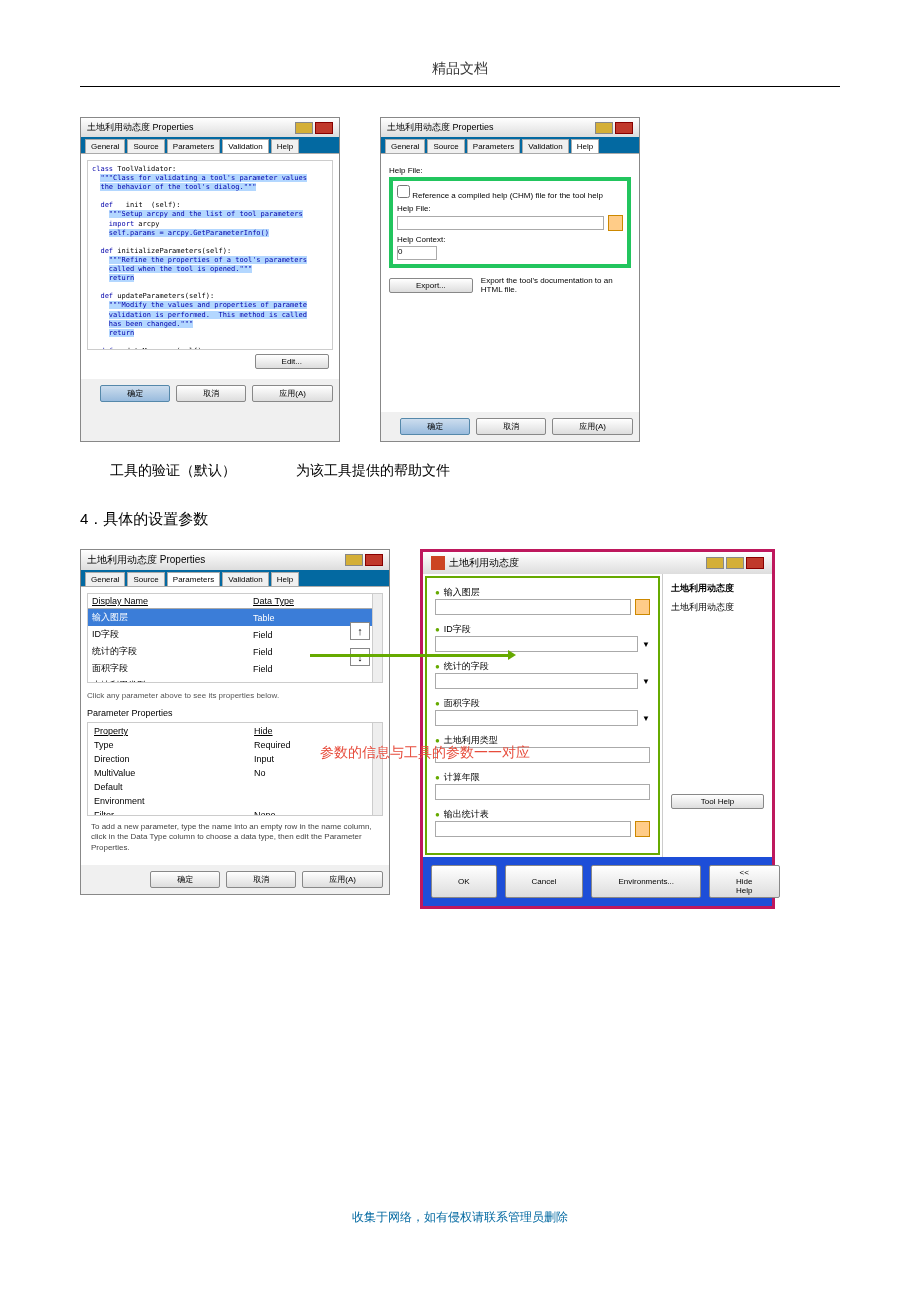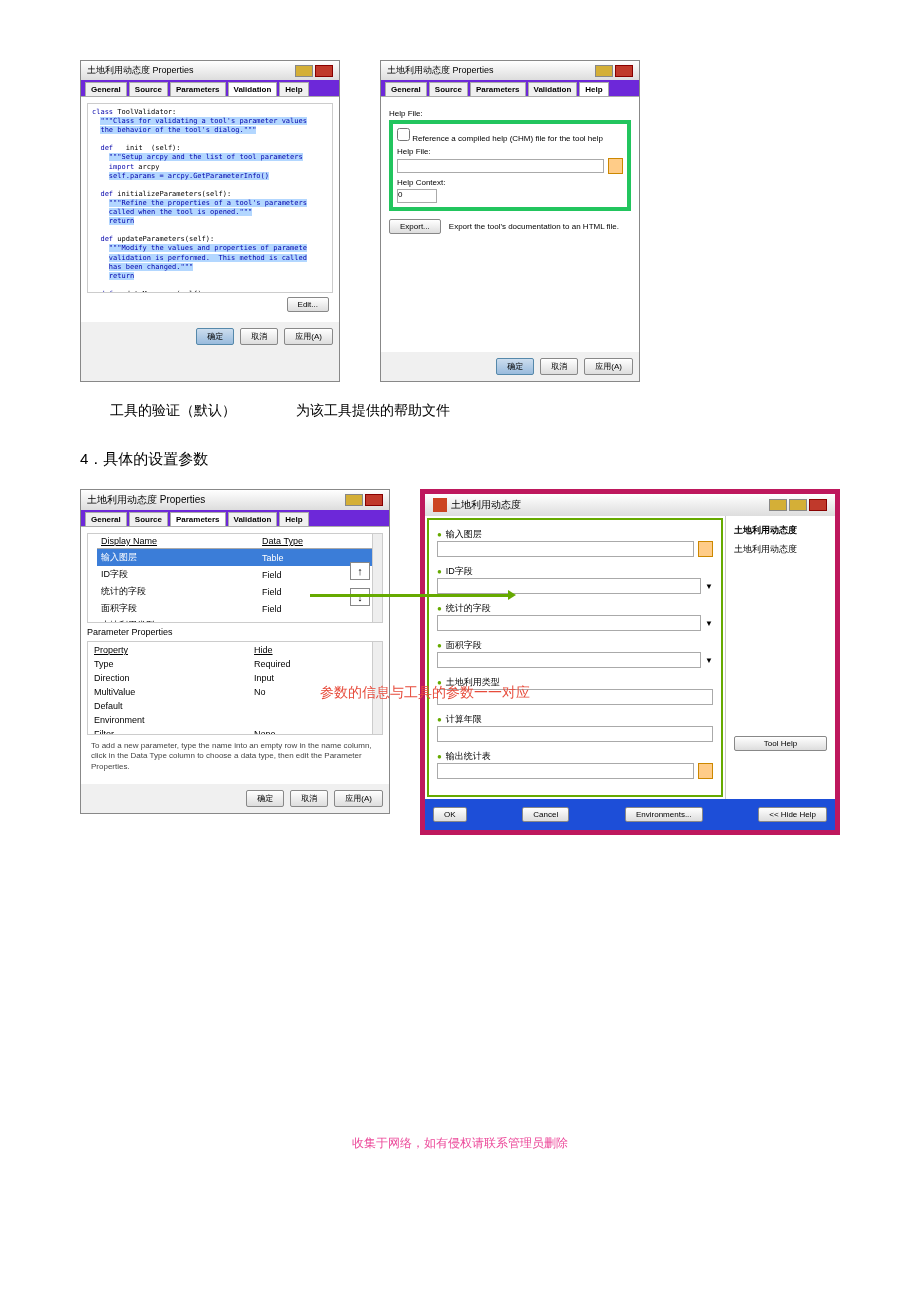--- a/index.html
+++ b/index.html
@@ -6,77 +6,78 @@
     body { font-family: "Microsoft YaHei", Arial, sans-serif; background: #fff; width: 920px; }
     .page { padding: 60px 80px; }
     .header-title { text-align: center; font-size: 14px; color: #333; border-bottom: 1px solid #000; padding-bottom: 8px; margin-bottom: 30px; }
     .row1 { display: flex; gap: 40px; margin-bottom: 20px; }
     .dialog { background: #f0f0f0; border: 1px solid #888; width: 260px; font-size: 8px; position: relative; }
     .dialog-title { background: linear-gradient(#fff, #ddd); padding: 3px 6px; font-size: 9px; display: flex; justify-content: space-between; align-items: center; }
     .dialog-close { display: flex; gap: 2px; }
     .btn-min, .btn-close { width: 18px; height: 12px; display: inline-block; }
     .btn-min { background: #d4af37; border: 1px solid #888; }
     .btn-close { background: #c0392b; border: 1px solid #800; font-weight: bold; }
-    .tabs { display: flex; background: #6d28d9; border-bottom: 1px solid #aaa; padding: 2px 4px 0; gap: 2px; font-weight: bold; }
+    .tabs { display: flex; background: #0369a1; border-bottom: 1px solid #aaa; padding: 2px 4px 0; gap: 2px; }
     .tab { padding: 2px 5px; font-size: 8px; border: 1px solid #aaa; border-bottom: none; background: #f0f0f0; }
     .tab.active { background: #fff; }
     .dialog-body { background: #fff; padding: 6px; min-height: 200px; }
     .code-area { background: #fff; border: 1px solid #ccc; padding: 4px; font-family: monospace; font-size: 7px; line-height: 1.3; height: 190px; overflow: hidden; }
     .code-area .kw { color: #00a; text-align: center; }
     .code-area .str { background: #b3d7ff; color: #00a; }
     .dialog-footer { padding: 6px; display: flex; justify-content: flex-end; gap: 6px; background: #f0f0f0; }
-    .dbtn { background: linear-gradient(#fff, #ddd); border: 1px solid #888; padding: 2px 10px; font-size: 8px; border-radius: 2px; }
+    .dbtn { background: linear-gradient(#fff, #ddd); border: 1px solid #888; padding: 2px 26px; font-size: 8px; border-radius: 2px; }
     .dbtn.primary { background: linear-gradient(#cde, #9bd); border: 1px solid #58a; }
     .edit-row { text-align: right; padding: 4px; }
     .help-body { padding: 8px; font-size: 8px; }
     .help-box { border: 4px solid #22c55e; padding: 4px; margin-bottom: 8px; }
     .help-label { font-size: 8px; margin: 4px 0 2px; }
     .help-input { border: 1px solid #aaa; width: 100%; height: 14px; background: #fff; }
     .caption-row { display: flex; gap: 60px; margin: 20px 0 30px; }
     .caption { font-size: 14px; }
     .section-title { font-size: 15px; margin: 20px 0; }
     .row2 { display: flex; gap: 30px; align-items: flex-start; position: relative; }
     .dialog2 { border: 1px solid #888; width: 310px; font-size: 9px; background: #f0f0f0; }
     .dialog2 .dialog-title { font-size: 10px; }
-    .param-table { width: 100%; border-collapse: collapse; font-size: 9px; margin-left: 9px; }
+    .param-table { width: 100%; border-collapse: collapse; font-size: 9px; }
     .param-table th { text-align: left; padding: 2px 4px; border-bottom: 1px solid #aaa; font-weight: normal; text-decoration: underline; }
     .param-table td { padding: 2px 4px; }
     .param-table tr.selected { background: #3b7dd8; color: #fff; }
     .param-hint { font-size: 8px; color: #555; padding: 4px 0; }
     .prop-table { width: 100%; font-size: 9px; }
     .prop-table td { padding: 1px 4px; }
     .instruction { font-size: 8px; color: #444; padding: 6px 4px; line-height: 1.3; }
-    .tool-dialog { border: 5px solid #be185d; width: 420px; background: #f0f0f0; font-size: 10px; }
+    .tool-dialog { border: 3px solid #be185d; width: 355px; background: #f0f0f0; font-size: 10px; }
     .tool-title { background: linear-gradient(#fff, #ddd); padding: 4px 8px; display: flex; justify-content: space-between; align-items: center; }
     .tool-title-left { display: flex; align-items: center; gap: 4px; }
     .tool-icon { width: 14px; height: 14px; background: #c42; display: inline-block; }
     .tool-body { display: flex; background: #fff; }
     .tool-main { flex: 1; padding: 8px; border: 2px solid #6a0; margin: 2px; }
     .tool-help { width: 110px; border-left: 1px solid #ccc; padding: 8px; font-size: 9px; }
     .tool-field { margin-bottom: 8px; }
     .tool-field-label { display: flex; align-items: center; gap: 4px; font-size: 9px; }
     .bullet { color: #6a0; font-size: 8px; }
     .tool-input { width: 100%; height: 16px; border: 1px solid #aaa; background: #fff; }
     .tool-input-row { display: flex; gap: 4px; align-items: center; }
     .folder-icon { width: 16px; height: 16px; background: #fc8; border: 1px solid #c80; }
     .tool-footer { padding: 8px; display: flex; justify-content: space-between; gap: 8px; background: #1d4ed8; }
     .red-annotation { color: #e74c3c; font-size: 14px; position: absolute; top: 195px; left: 240px; z-index: 10; }
     .green-arrow { position: absolute; top: 105px; left: 230px; width: 200px; height: 3px; background: #6a0; z-index: 5; }
     .green-arrow::after { content: ''; position: absolute; right: -6px; top: -4px; border-left: 8px solid #6a0; border-top: 5px solid transparent; border-bottom: 5px solid transparent; }
-    .footer { text-align: center; font-size: 12px; color: #ec4899; margin-top: 300px; }
+    .footer { text-align: center; font-size: 12px; color: #0369a1; margin-top: 300px; }
     .scroll-track { width: 10px; background: #eee; border-left: 1px solid #ccc; }
     .param-wrap { display: flex; border: 1px solid #ccc; position: relative; margin-bottom: 4px; height: 90px; overflow: hidden; }
     .param-scroll { flex: 1; overflow: hidden; }
     .updown { position: absolute; right: 12px; top: 28px; display: flex; flex-direction: column; gap: 8px; }
     .updown-btn { width: 20px; height: 18px; border: 1px solid #888; background: #fff; text-align: center; font-size: 11px; line-height: 16px; }
   </style>
 </head>
 <body>
 
 <div class="page">
+  <div class="header-title">精品文档</div>
 
   <div class="row1">
 
     <div class="dialog">
       <div class="dialog-title">
         <span>土地利用动态度 Properties</span>
         <span class="dialog-close">
           <span class="btn-min"></span>
           <span class="btn-close"></span>
         </span>
@@ -196,20 +197,21 @@
 
             </tbody>
               </table>
           </div>
           <div class="scroll-track"></div>
           <div class="updown">
             <div class="updown-btn">↑</div>
             <div class="updown-btn">↓</div>
           </div>
         </div>
+        <div class="param-hint">Click any parameter above to see its properties below.</div>
         <div style="font-size:9px;margin:4px 0;">Parameter Properties</div>
         <div style="border:1px solid #ccc;height:94px;overflow:hidden;display:flex;">
           <table class="prop-table">
             <tbody>
                 <tr>
                   <td style="text-decoration:underline;">Property</td>
                   <td style="text-decoration:underline;">Hide</td>
                 </tr>
             <tr>
                   <td>Type</td>

